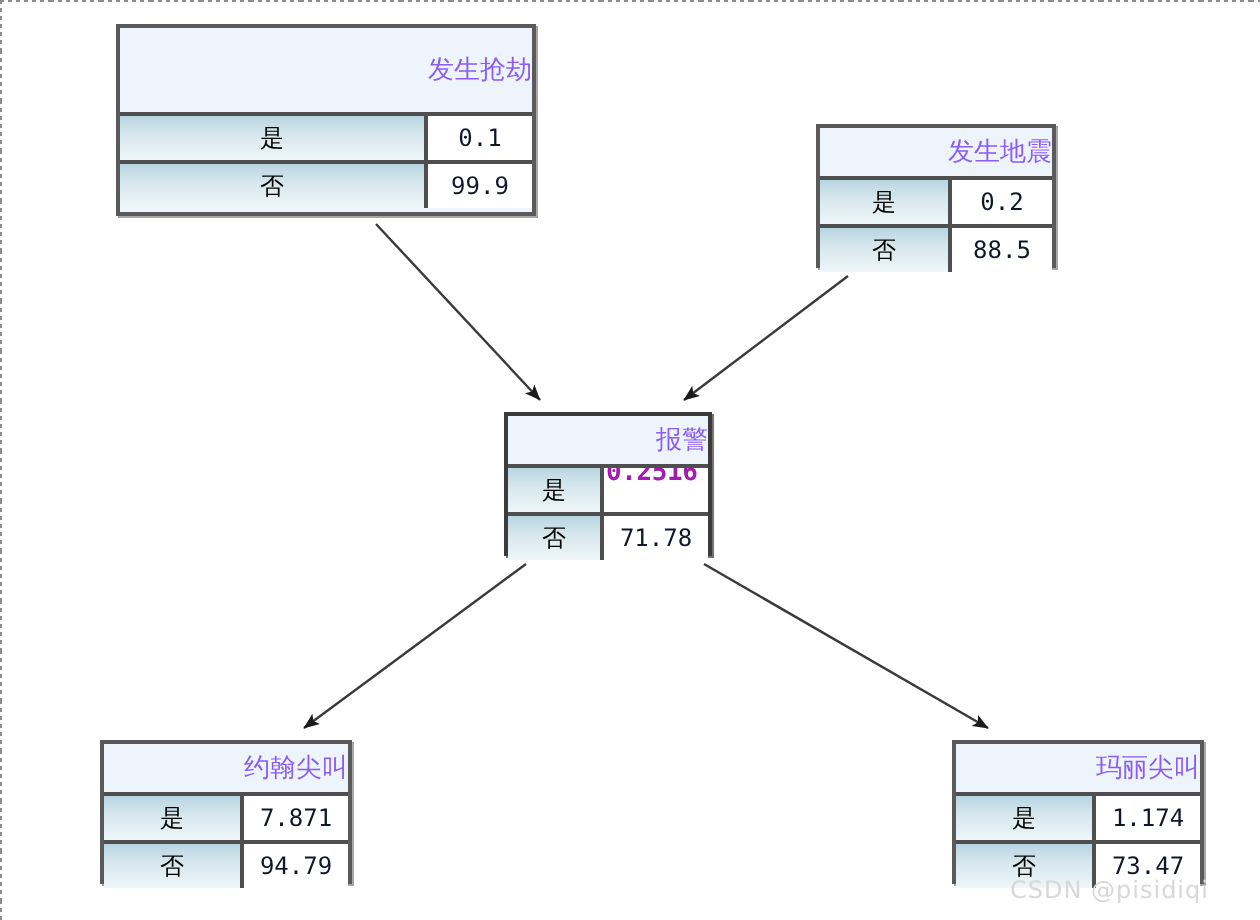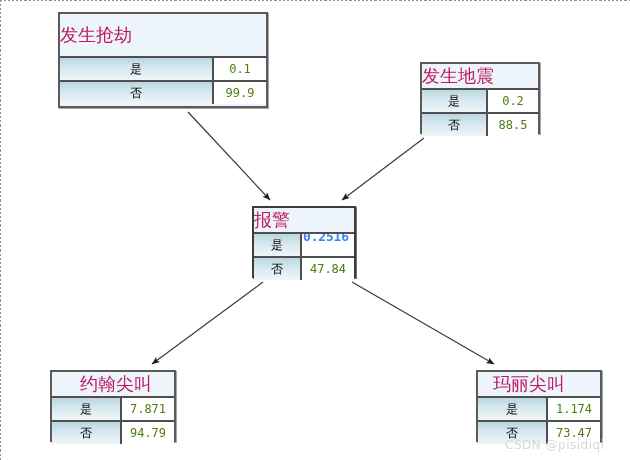--- a/index.html
+++ b/index.html
@@ -37,23 +37,23 @@
     background: #eef4fc;
     box-shadow: 1px 1px 0 rgba(0,0,0,0.35);
   }
   .node.selected {
     border: 2px solid #3c3c3c;
     box-shadow: 1px 1px 0 rgba(0,0,0,0.55);
   }
   .node-title {
     height: 42px;
     line-height: 42px;
-    text-align: left;
-    font-size: 18px;
-    color: #be185d;
+    text-align: right;
+    font-size: 13px;
+    color: #8b5cf6;
     background: #eef4fc;
     border-bottom: 2px solid #4f4f4f;
     white-space: nowrap;
     overflow: hidden;
   }
   .node-row {
     display: flex;
     height: 22px;
     border-bottom: 2px solid #4f4f4f;
   }
@@ -70,32 +70,32 @@
     border-right: 2px solid #4f4f4f;
     overflow: hidden;
     white-space: nowrap;
   }
   .value-cell {
     width: 52px;
     flex: 0 0 52px;
     text-align: center;
     font-size: 12px;
     line-height: 22px;
-    color: #4d7c0f;
+    color: #0f172a;
     background: #ffffff;
     font-family: "DejaVu Sans Mono", "Liberation Mono", monospace;
     overflow: visible;
     position: relative;
   }
   .value-cell.narrow {
     width: 50px;
     flex: 0 0 50px;
   }
   .value-cell.alert {
-    color: #3b82f6;
+    color: #a21caf;
     font-weight: bold;
     font-size: 13px;
     line-height: 15px;
     letter-spacing: -0.2px;
     word-break: break-all;
     white-space: normal;
     text-align: left;
     padding-left: 1px;
     padding-top: 0px;
     position: absolute;
@@ -152,21 +152,21 @@
     <div class="node-row">
       <div class="state-cell">是</div>
       <div class="value-cell">0.1</div>
     </div>
     <div class="node-row">
       <div class="state-cell">否</div>
       <div class="value-cell">99.9</div>
     </div>
   </div>
 
-  <div class="node" style="left:420px; top:62px; width:120px; height:72px;">
+  <div class="node" style="left:408px; top:62px; width:120px; height:72px;">
     <div class="node-title" style="height:24px; line-height:24px;">发生地震</div>
     <div class="node-row">
       <div class="state-cell">是</div>
       <div class="value-cell narrow">0.2</div>
     </div>
     <div class="node-row">
       <div class="state-cell">否</div>
       <div class="value-cell narrow">88.5</div>
     </div>
   </div>
@@ -174,21 +174,21 @@
   <div class="node selected" style="left:252px; top:206px; width:104px; height:72px;">
     <div class="node-title" style="height:24px; line-height:24px;">报警</div>
     <div class="node-row">
       <div class="state-cell">是</div>
       <div class="alert-wrap">
         <div class="value-cell alert">0.2516</div>
       </div>
     </div>
     <div class="node-row">
       <div class="state-cell">否</div>
-      <div class="value-cell">47.84</div>
+      <div class="value-cell">71.78</div>
     </div>
   </div>
 
   <div class="node" style="left:50px; top:370px; width:126px; height:72px;">
     <div class="node-title" style="height:24px; line-height:24px;padding-left:28px;">约翰尖叫</div>
     <div class="node-row">
       <div class="state-cell">是</div>
       <div class="value-cell">7.871</div>
     </div>
     <div class="node-row">

